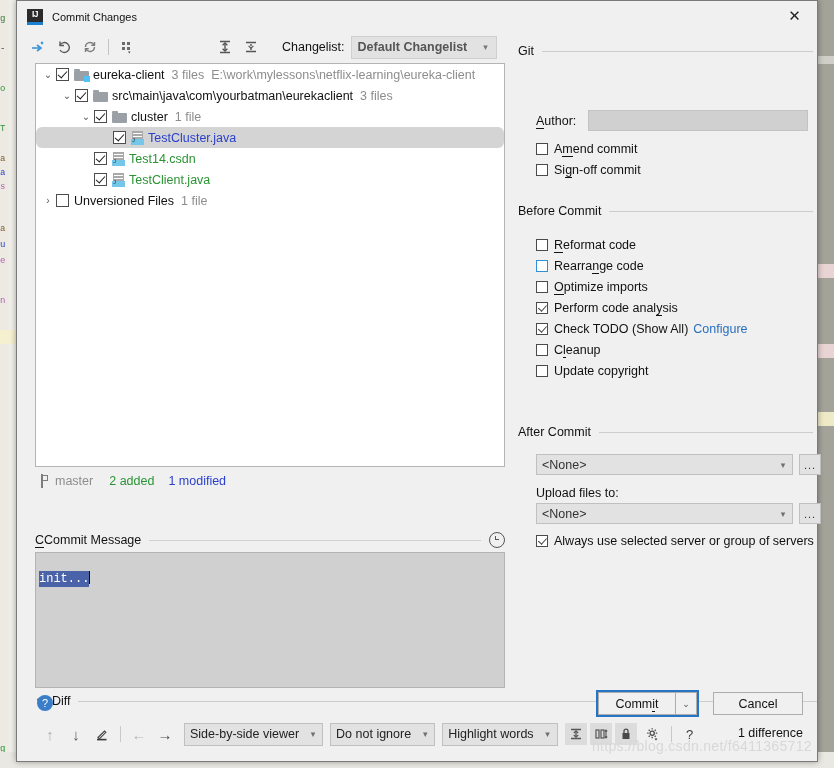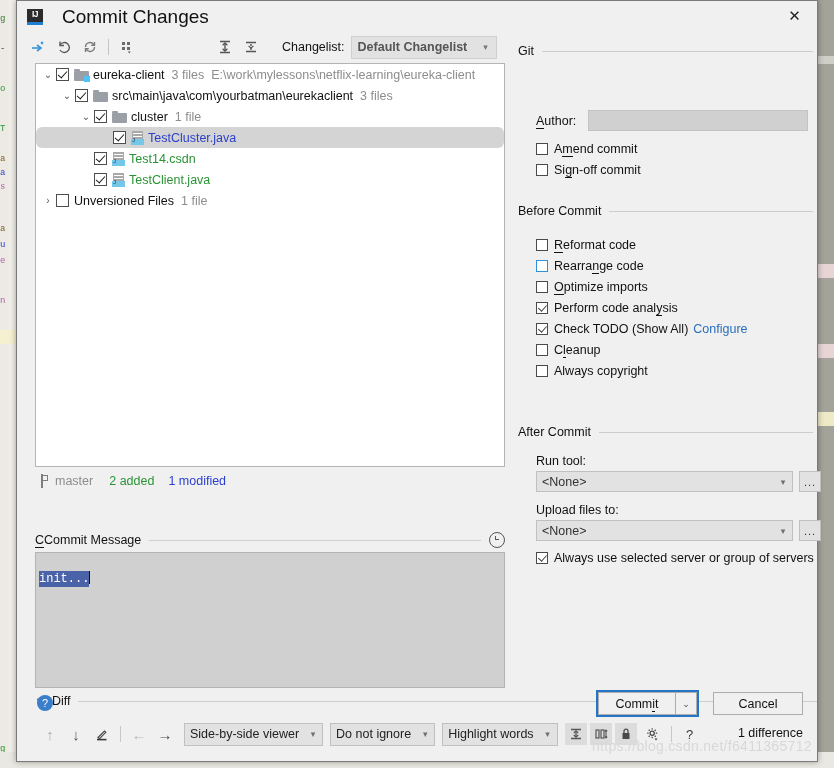--- a/index.html
+++ b/index.html
@@ -30,21 +30,21 @@
     box-shadow:0 0 6px rgba(0,0,0,.35);
   }
   #titlebar{
     height:31px;background:#f0f0f0;border-bottom:1px solid #f0f0f0;
     display:flex;align-items:center;position:relative;
   }
   #app-icon{width:16px;height:16px;margin-left:10px;background:#2b2b2b;position:relative;
       border-bottom:3px solid #1d7fd4;box-sizing:border-box;}
   #app-icon span{color:#fff;font-size:8.5px;font-weight:bold;line-height:11px;display:block;text-align:center;
       letter-spacing:-.5px;font-family:"Liberation Sans",sans-serif;}
-  #win-title{margin-left:19px;font-size:19px;color:#111;}
+  #win-title{margin-left:9px;font-size:11px;color:#111;}
   #close-btn{position:absolute;right:0;top:0;width:45px;height:30px;display:flex;align-items:center;justify-content:center;
       font-size:15px;color:#222;cursor:default;}
 
   
   #content{position:absolute;left:0;top:31px;width:800px;height:700px;}
   #left-pane{position:absolute;left:0;top:0;width:497px;height:660px;}
   #right-pane{position:absolute;left:497px;top:0;width:303px;height:660px;}
 
   
   #cl-toolbar{height:30px;display:flex;align-items:center;padding-left:8px;gap:0;}
@@ -411,31 +411,30 @@
             <span class="ck on"></span>
             <span>Check TODO (Show All)</span>
             <a class="lnk" href="#" style="text-decoration: none;">Configure</a>
           </div>
           <div class="ckrow">
             <span class="ck"></span>
             <span>C<u class="ul">l</u>eanup</span>
           </div>
           <div class="ckrow">
             <span class="ck"></span>
-            <span>Always copyright</span>
+            <span>Update copyright</span>
           </div>
         </div>
 
       <div class="sect" id="after-sect">
         <span class="t">After Commit</span>
         <span class="rule"></span>
       </div>
 
       <div id="after-body">
-        <div class="fieldlabel">Run tool:</div>
         <div class="combo-row">
           <div class="combo">
             <span class="val">&lt;None&gt;</span>
             <span class="arr">▾</span>
           </div>
           <div class="ellipsis-btn">...</div>
         </div>
         <div class="fieldlabel">Upload files to:</div>
         <div class="combo-row">
           <div class="combo">

